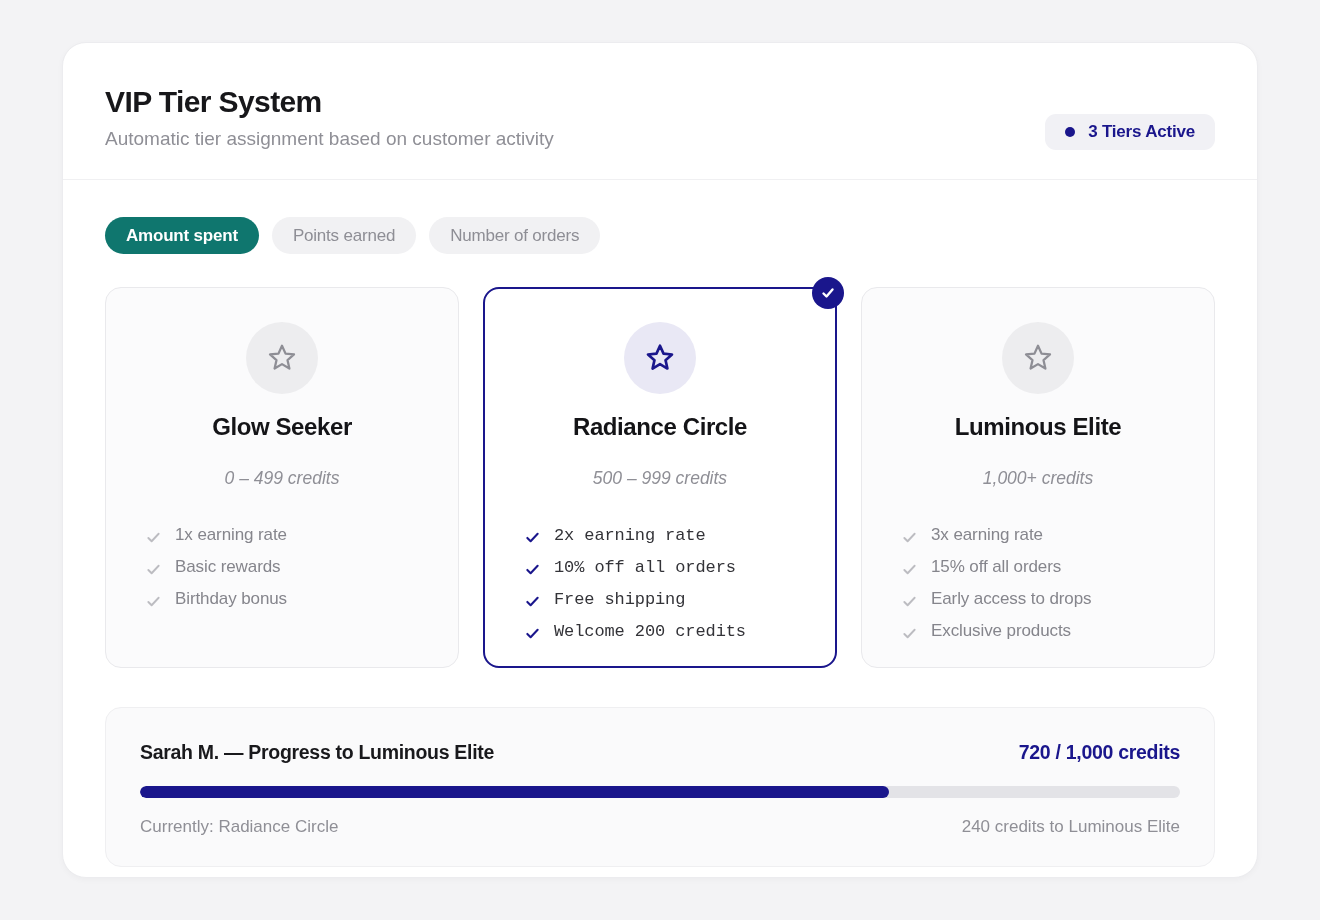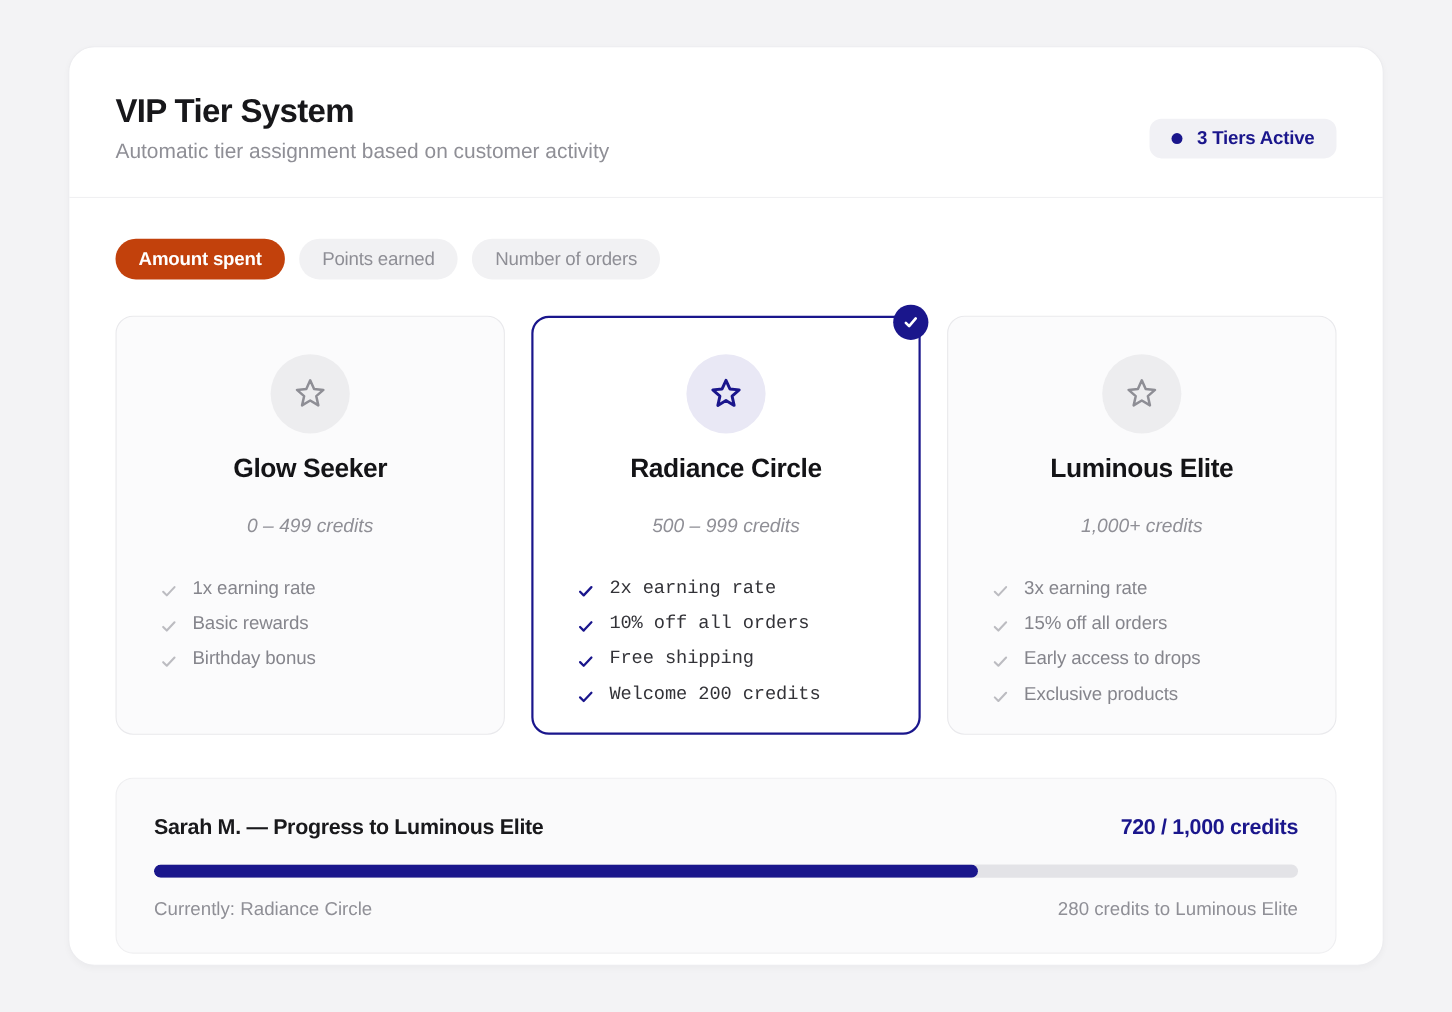--- a/index.html
+++ b/index.html
@@ -17,21 +17,21 @@
     width: 1196px; height: 836px;
     background: #ffffff;
     border: 1px solid #ececef;
     border-radius: 24px;
     box-shadow: 0 2px 6px rgba(0,0,0,0.03);
   }
   
   .header {
     display: flex;
     justify-content: space-between;
-    align-items: center;
+    align-items: flex-end;
     padding: 42px 42px 0 42px;
   }
   .page-title {
     font-size: 30px;
     font-weight: 800;
     letter-spacing: -0.6px;
     color: #17171a;
   }
   .page-subtitle {
     margin-top: 9px;
@@ -79,21 +79,21 @@
     font-size: 17px;
     font-weight: 500;
     color: #8e8e95;
     background: #f1f1f3;
     border: none;
     cursor: pointer;
     font-family: inherit;
     letter-spacing: -0.2px;
   }
   .tab.active {
-    background: #c2410c;
+    background: #0f766e;
     color: #ffffff;
     font-weight: 700;
     text-align: right;
   }
   
   .tier-grid {
     margin-top: 33px;
     display: grid;
     grid-template-columns: repeat(3, 1fr);
     gap: 24px;
@@ -378,18 +378,18 @@
     <div class="progress-card">
       <div class="progress-top">
         <div class="progress-title">Sarah M. — Progress to Luminous Elite</div>
         <div class="progress-value">720 / 1,000 credits</div>
       </div>
       <div class="progress-track">
         <div class="progress-fill" style="width: 72%;"></div>
       </div>
       <div class="progress-bottom">
         <span>Currently: Radiance Circle</span>
-        <span>280 credits to Luminous Elite</span>
+        <span>240 credits to Luminous Elite</span>
       </div>
     </div>
 
   </div>
 </div>
 
 </body></html>

